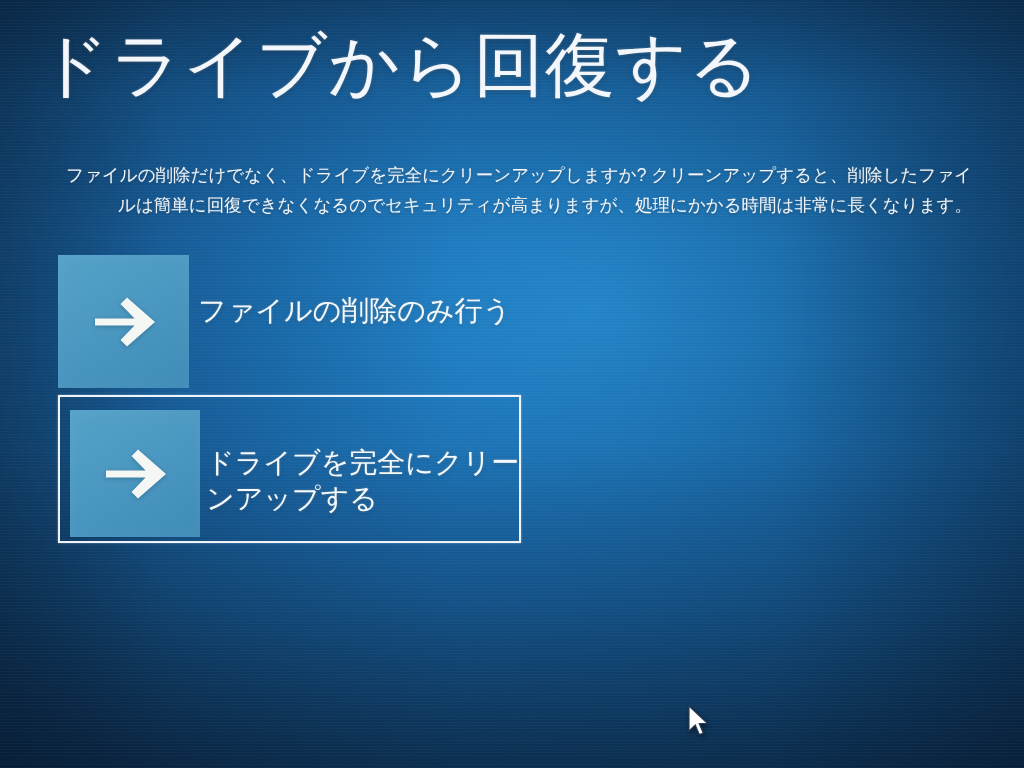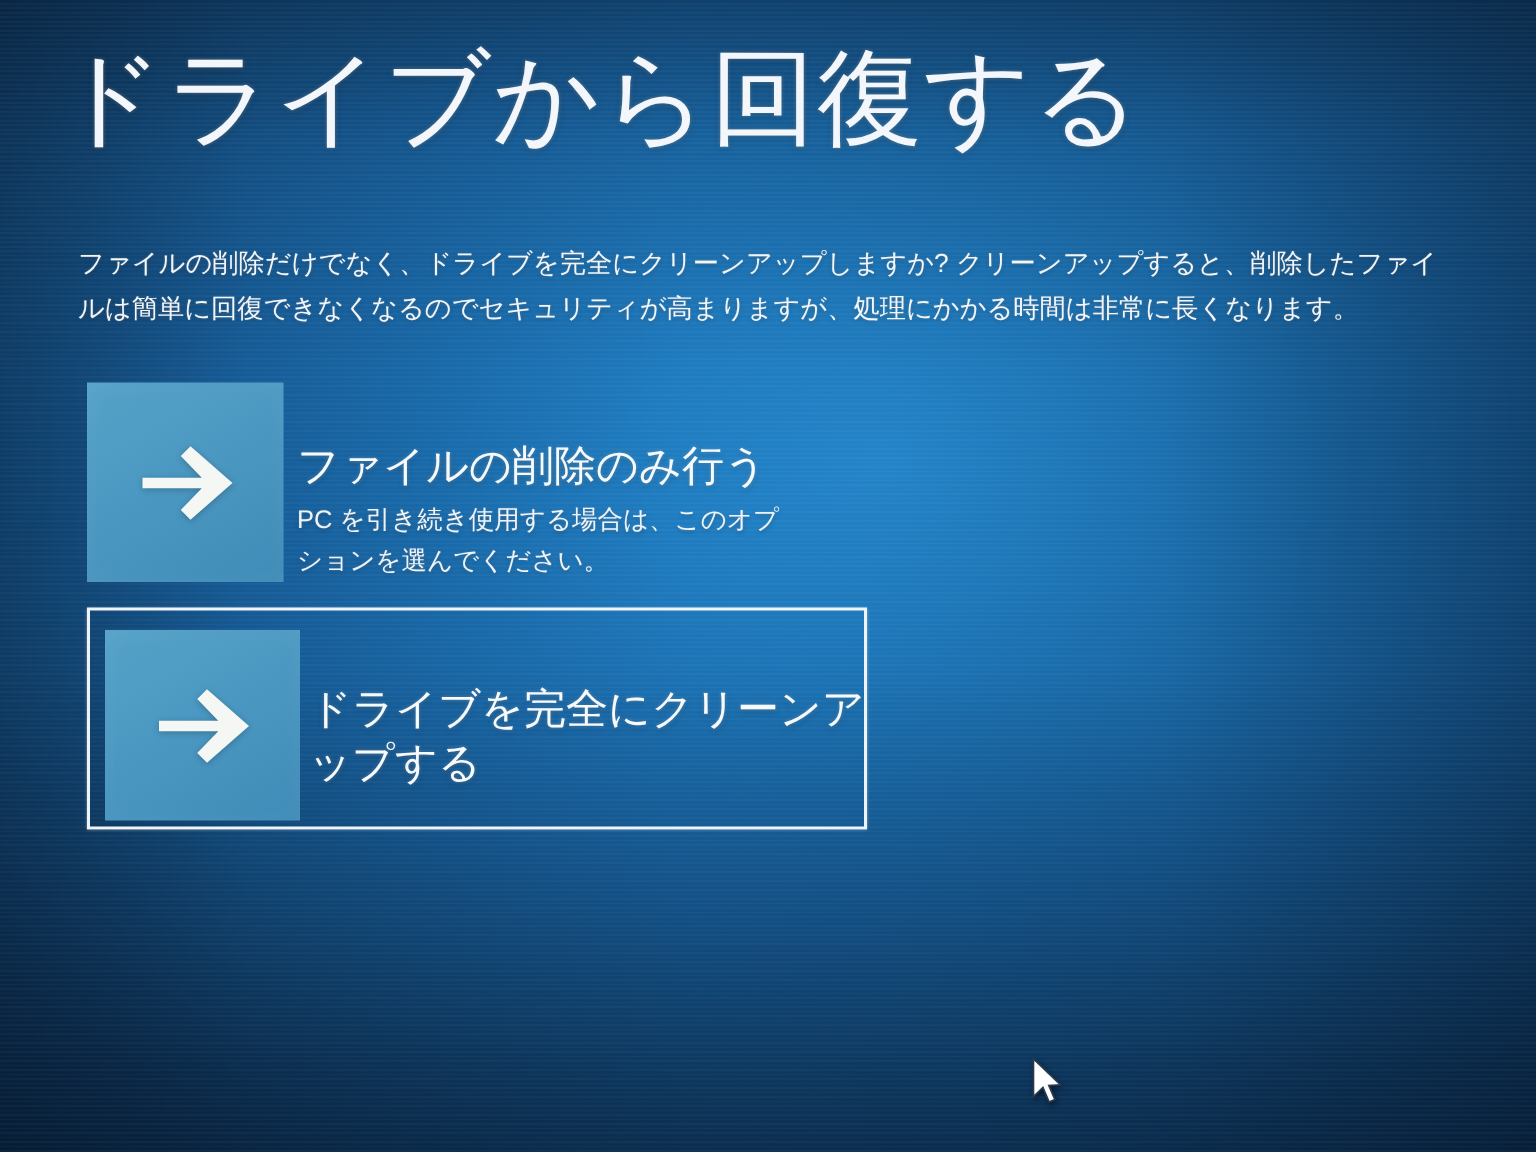--- a/index.html
+++ b/index.html
@@ -92,42 +92,43 @@
   .intro {
     position: absolute;
     left: 52px;
     top: 160px;
     width: 920px;
     font-size: 17.5px;
     font-weight: 400;
     line-height: 30px;
     color: #f1f6fb;
     text-shadow: 0 0 2px rgba(255,255,255,0.22), 0 1px 3px rgba(0,0,0,0.3);
+    text-align: right;
   }
 
   .option {
     position: absolute;
     display: block;
   }
   .option-inner {
     position: relative;
     width: 100%;
     height: 100%;
   }
 
   #option-delete-only {
     left: 58px;
     top: 253px;
     width: 463px;
     height: 137px;
   }
   #option-full-clean {
     left: 58px;
-    top: 405px;
-    width: 520px;
+    top: 395px;
+    width: 463px;
     height: 148px;
   }
 
   .focus-ring {
     position: absolute;
     inset: 0;
     border: 2px solid #eef4f9;
     box-shadow: 0 0 2px rgba(255,255,255,0.45);
     pointer-events: none;
   }
@@ -223,21 +224,20 @@
 
     <div class="option" id="option-delete-only">
       <div class="option-inner">
         <div class="tile">
           <svg class="arrow-icon" viewBox="0 0 74 54">
             <path d="M8 23.5 H47.5 L33.5 9 L40 2.5 L68 27 L40 51.5 L33.5 45 L47.5 30.5 H8 Z"></path>
           </svg>
         </div>
         <div class="option-text">
           <div class="option-heading">ファイルの削除のみ行う</div>
-          <div class="option-desc">PC を引き続き使用する場合は、このオプションを選んでください。</div>
         </div>
       </div>
     </div>
 
     <div class="option" id="option-full-clean">
       <div class="option-inner">
         <div class="focus-ring"></div>
         <div class="tile">
           <svg class="arrow-icon" viewBox="0 0 74 54">
             <path d="M8 23.5 H47.5 L33.5 9 L40 2.5 L68 27 L40 51.5 L33.5 45 L47.5 30.5 H8 Z"></path>

